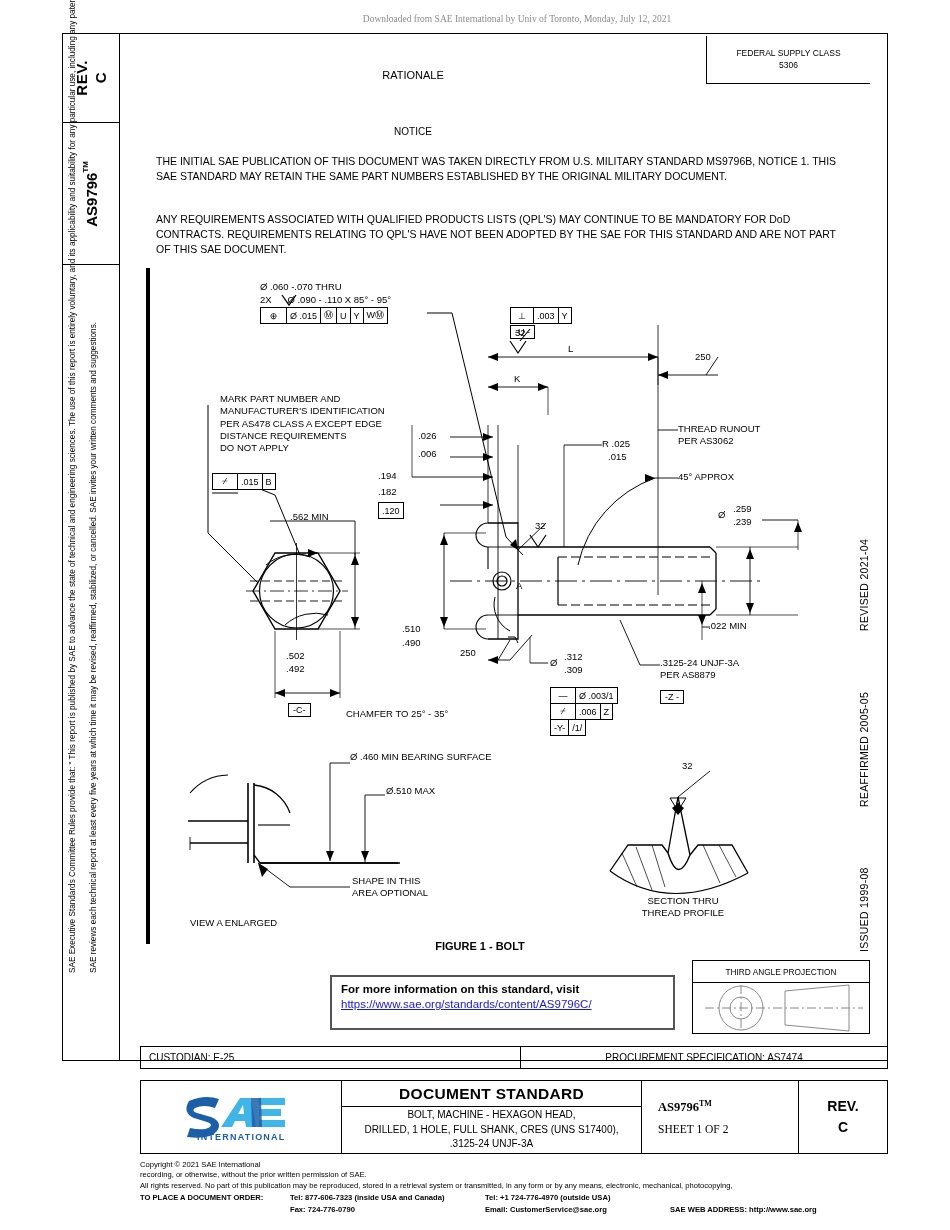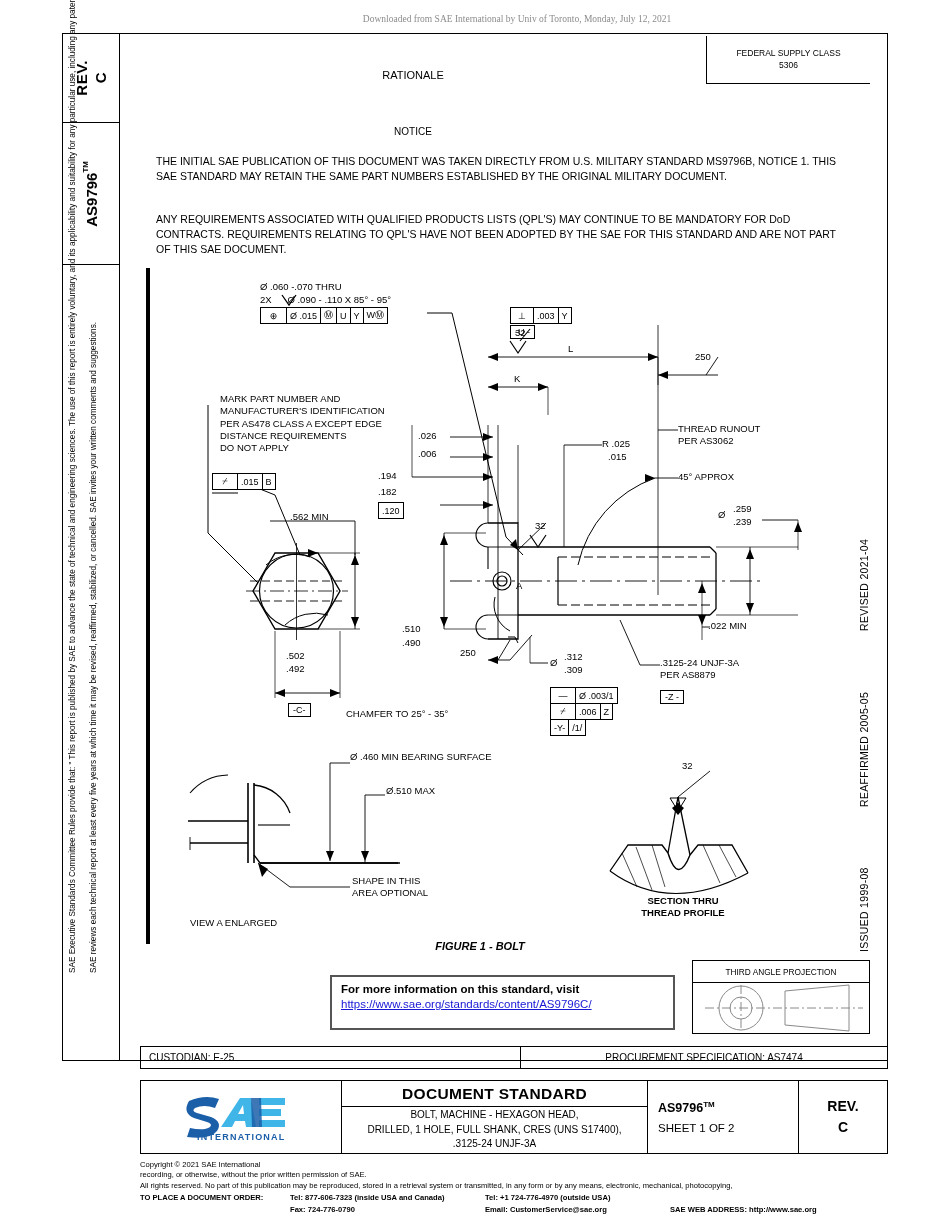--- a/index.html
+++ b/index.html
@@ -50,36 +50,36 @@
   .rail-left .t2{position:absolute;left:26px;top:8px;height:700px;font-size:8.2px;line-height:1.5;}
   .rail-right{position:absolute;left:852px;top:480px;width:36px;height:480px;}
   .rail-right .d{position:absolute;font-size:10.5px;letter-spacing:.3px;}
 
   
   .dwg-bar{position:absolute;left:146px;top:268px;width:4px;height:676px;background:#000;}
   .dwg-area{position:absolute;left:150px;top:265px;width:702px;height:680px;}
 
   
   .tx{position:absolute;font-size:9.5px;white-space:pre;line-height:1.25;}
-  .tx.c{text-align:center;font-weight:bold;}
+  .tx.c{text-align:center;}
 
   
   .fcf{position:absolute;display:flex;border:1.1px solid #000;background:#fff;
        font-size:9px;align-items:stretch;}
   .fcf>div{padding:1px 3px;border-right:1.1px solid #000;display:flex;
            align-items:center;justify-content:center;min-height:13px;}
   .fcf>div:last-child{border-right:none;}
   .datum{position:absolute;border:1.1px solid #000;background:#fff;font-size:9px;
          padding:1px 4px;}
 
   svg.dw{position:absolute;left:0;top:0;overflow:visible;}
 
   
   .fig-cap{position:absolute;left:330px;top:940px;width:300px;text-align:center;
-           font-size:11px;font-weight:bold;font-style:italic;}
+           font-size:11px;font-weight:bold;}
   .linkbox{position:absolute;left:330px;top:975px;width:345px;height:55px;
            border:2.2px solid #555;background:#fff;box-sizing:border-box;padding:6px 9px;}
   .linkbox .l1{font-size:11.5px;font-weight:bold;}
   .linkbox .l2{font-size:11.5px;color:#1717d6;text-decoration:underline;margin-top:3px;}
 
   
   .tap{position:absolute;left:692px;top:960px;width:178px;height:74px;
        border:1.2px solid #000;box-sizing:border-box;}
   .tap .hdr{height:21px;border-bottom:1.2px solid #000;display:flex;align-items:center;
             justify-content:center;font-size:8.3px;}
@@ -96,21 +96,21 @@
               border:1.6px solid #000;box-sizing:border-box;display:flex;}
   .tb-logo{width:200px;border-right:1.6px solid #000;display:flex;
            align-items:center;justify-content:center;}
   .tb-mid{flex:1;display:flex;flex-direction:column;}
   .tb-mid .top{height:25px;border-bottom:1.6px solid #000;display:flex;align-items:center;
                justify-content:center;font-size:15.5px;font-weight:bold;letter-spacing:.3px;}
   .tb-mid .bot{flex:1;display:flex;flex-direction:column;align-items:center;
                justify-content:center;font-size:10px;line-height:1.45;text-align:center;}
   .tb-num{width:140px;border-left:1.6px solid #000;border-right:1.6px solid #000;
           display:flex;flex-direction:column;align-items:flex-start;justify-content:center;
-          padding-left:10px;font-size:12.5px;font-weight:bold;}
+          padding-left:16px;font-size:12.5px;font-weight:bold;font-family:Liberation Serif, serif;}
   .tb-num .sh{font-weight:normal;font-size:11.5px;margin-top:7px;}
   .tb-rev{width:88px;display:flex;flex-direction:column;align-items:center;
           justify-content:center;font-size:14px;font-weight:bold;line-height:1.5;}
 
   
   .footer{position:absolute;left:140px;top:1160px;width:760px;font-size:7.6px;line-height:1.35;}
   .footer .ord{display:flex;margin-top:2px;}
   .footer .ord .a{font-weight:bold;width:150px;}
   .footer .ord .b{width:195px;}
   .footer .ord .c{width:185px;}

